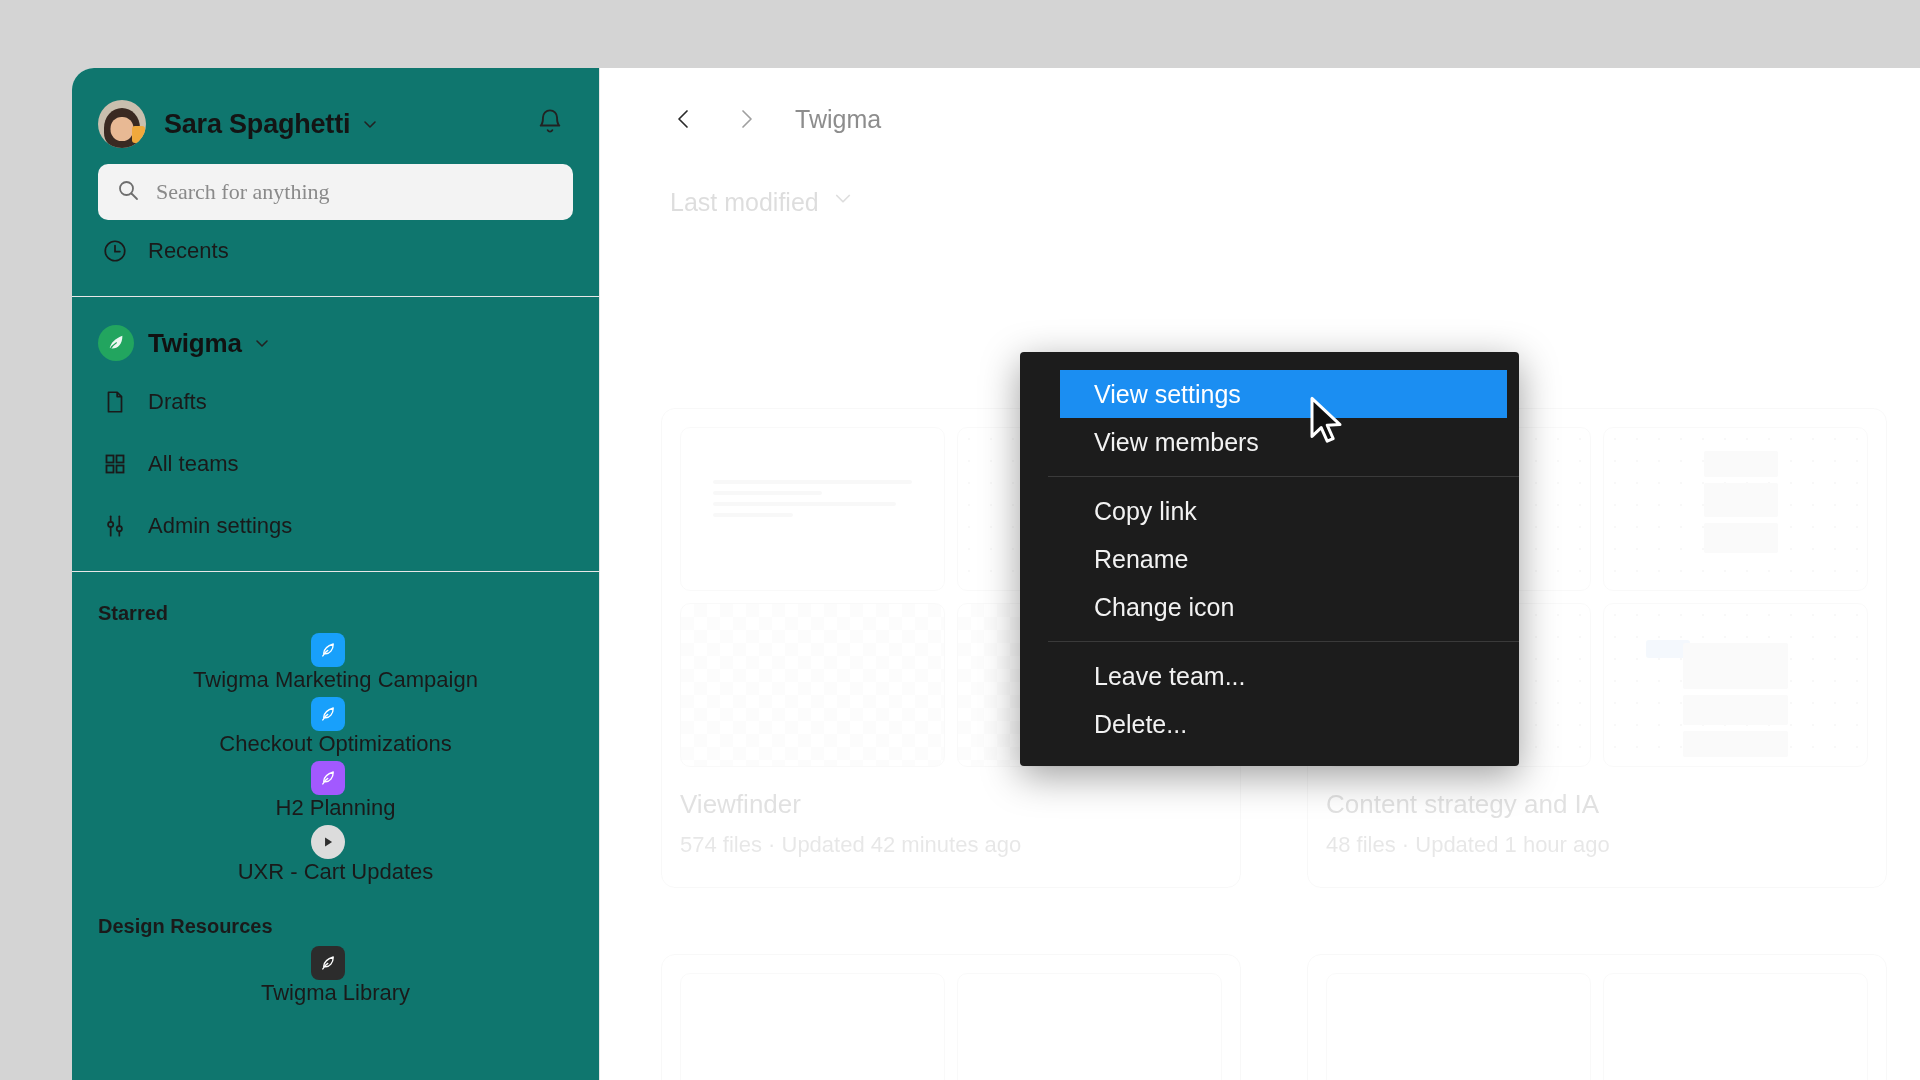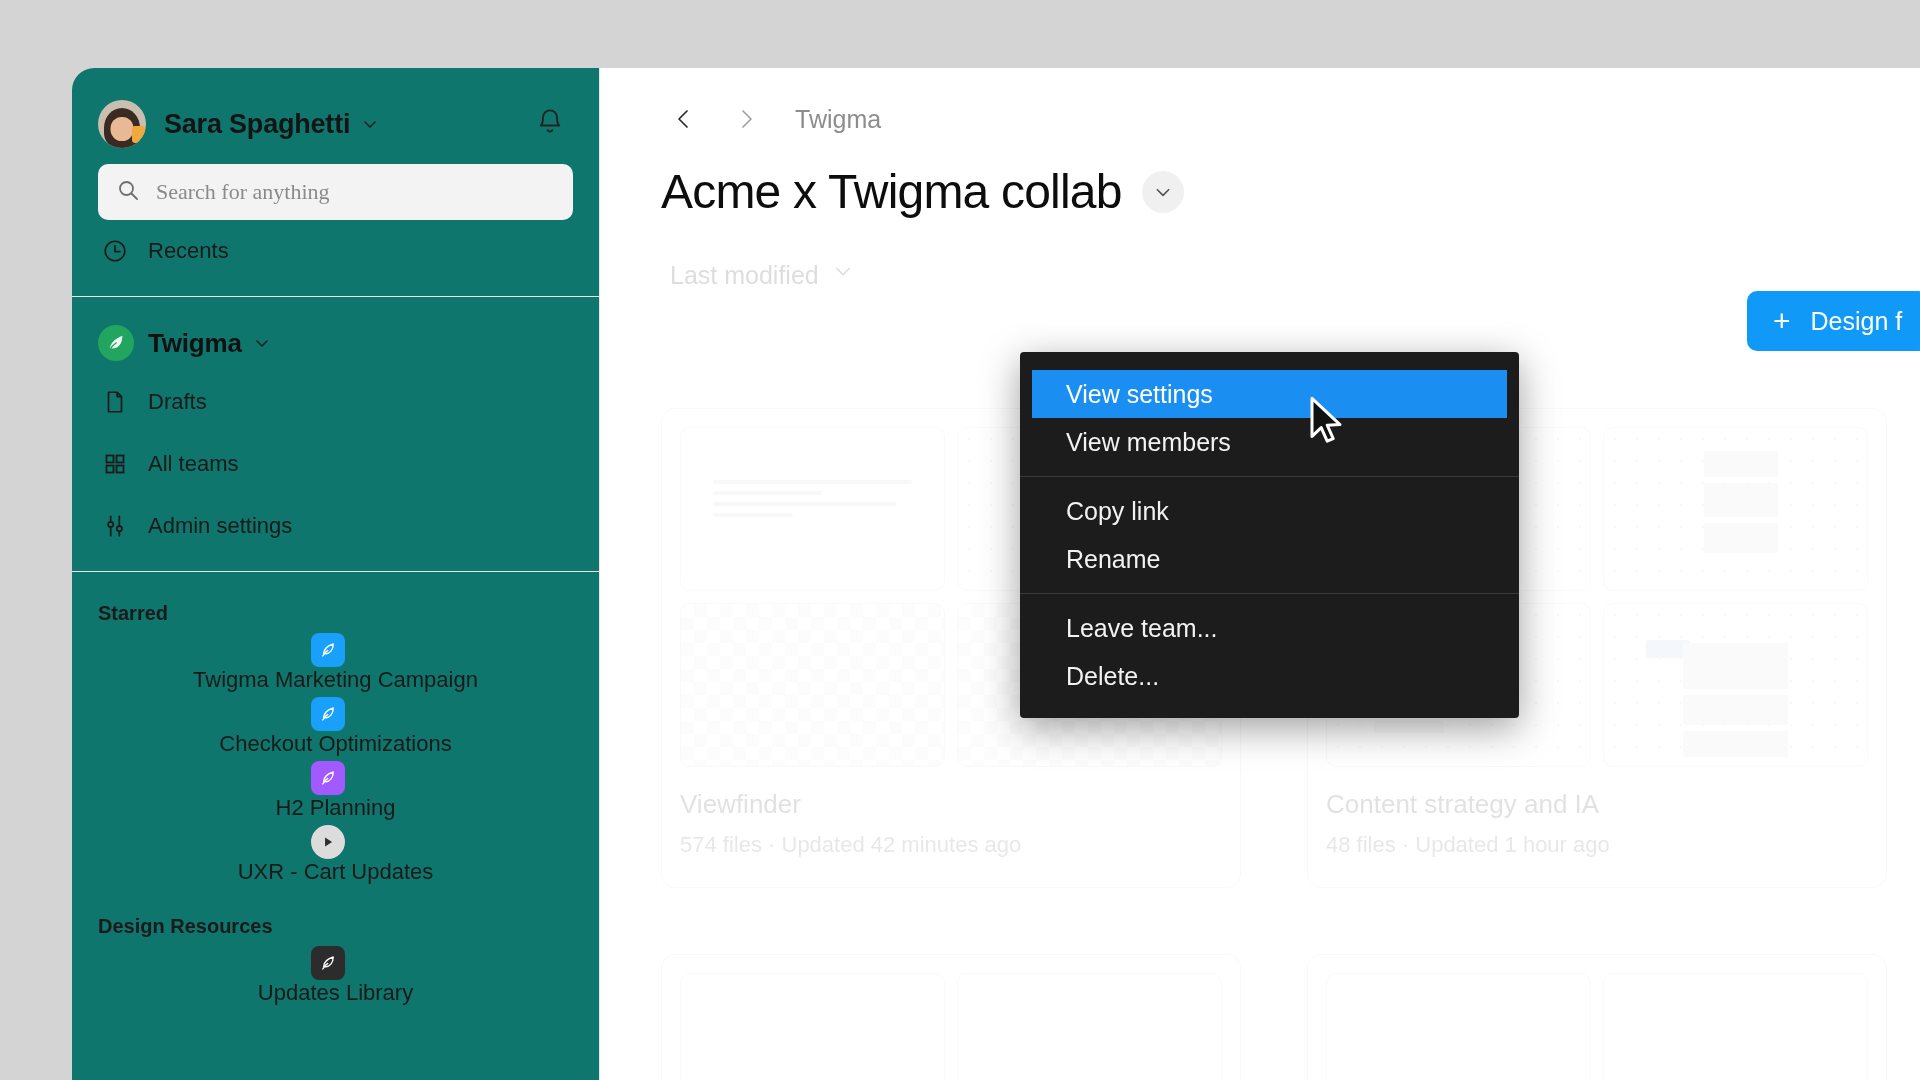--- a/index.html
+++ b/index.html
@@ -342,21 +342,21 @@
     position: absolute;
     left: 948px; top: 284px;
     width: 499px;
     background: #1c1c1c;
     border-radius: 4px;
     padding: 8px 0;
     box-shadow: 0 10px 38px rgba(0,0,0,.38);
     z-index: 50;
   }
   .ctx-group + .ctx-group { border-top: 1px solid #3a3a3a; }
-  .ctx-group { padding: 10px 12px; }
+  .ctx-group { padding: 10px 12px; margin-left: 28px; }
   .ctx-item {
     height: 48px;
     display: flex; align-items: center;
     padding: 0 0 0 34px;
     font-size: 25px;
     color: #f2f2f2;
   }
   .ctx-item.sel { background: #1b8ef2; color: #fff; }
 
   .cursor {
@@ -516,52 +516,40 @@
 
       <div class="sec-title" style="padding-top:26px">Design Resources</div>
 
       <div class="file-row">
         <span class="file-ico" style="background:#2c2c2c">
           <svg width="18" height="18" viewBox="0 0 24 24" fill="none" stroke="#fff" stroke-width="1.8" stroke-linecap="round" stroke-linejoin="round">
             <path d="M19 4c0 8-5 13-10 13-1 0-2-.2-2.7-.5C6.8 10.5 11.8 6.2 19 4z"></path>
               <path d="M5 20c1.5-3 3.8-5.6 6.7-7.5"></path>
           </svg>
         </span>
-        <span class="file-lbl">Updates Library</span>
+        <span class="file-lbl">Twigma Library</span>
       </div>
     </aside>
 
     <section class="main">
 
       <div class="crumbs">
         <span class="nav-arrow">
           <svg width="24" height="24" viewBox="0 0 24 24" fill="none" stroke="#2a2a2a" stroke-width="1.7" stroke-linecap="round" stroke-linejoin="round">
               <path d="M15 4l-8 8 8 8"></path>
             </svg>
         </span>
         <span class="nav-arrow" style="margin-left:16px">
           <svg width="24" height="24" viewBox="0 0 24 24" fill="none" stroke="#a0a0a0" stroke-width="1.7" stroke-linecap="round" stroke-linejoin="round">
               <path d="M9 4l8 8-8 8"></path>
             </svg>
         </span>
         <span class="crumb-txt">Twigma</span>
       </div>
 
-      <div class="title-row">
-        <h1 class="page-title">Acme x Twigma collab</h1>
-        <span class="title-chev">
-          <svg width="18" height="18" viewBox="0 0 16 16">
-              <path d="M3 6l5 5 5-5" fill="none" stroke="#555" stroke-width="1.5" stroke-linecap="round" stroke-linejoin="round"></path>
-            </svg>
-        </span>
-        <button class="design-btn">
-          <span class="plus">+</span>
-          <span class="btxt">Design f</span>
-        </button>
-      </div>
 
       <div class="sortbar">
         <span class="sort-txt">Last modified</span>
         <span class="sort-chev">
           <svg width="20" height="20" viewBox="0 0 16 16">
               <path d="M3 6l5 5 5-5" fill="none" stroke="#6a6a6a" stroke-width="1.4" stroke-linecap="round" stroke-linejoin="round"></path>
             </svg>
         </span>
       </div>
 
@@ -646,20 +634,21 @@
     </section>
 
     <div class="ctx">
       <div class="ctx-group">
         <div class="ctx-item sel">View settings</div>
         <div class="ctx-item">View members</div>
       </div>
       <div class="ctx-group">
         <div class="ctx-item">Copy link</div>
         <div class="ctx-item">Rename</div>
+        <div class="ctx-item">Change icon</div>
       </div>
       <div class="ctx-group">
         <div class="ctx-item">Leave team...</div>
         <div class="ctx-item">Delete...</div>
       </div>
     </div>
 
     <div class="cursor">
       <svg width="40" height="50" viewBox="0 0 20 25">
         <path d="M2 1.2L2 20.2 6.6 15.8 9.6 22.6 12.6 21.3 9.6 14.6 16 14.3z" fill="#111" stroke="#fff" stroke-width="1.5" stroke-linejoin="round"></path>

